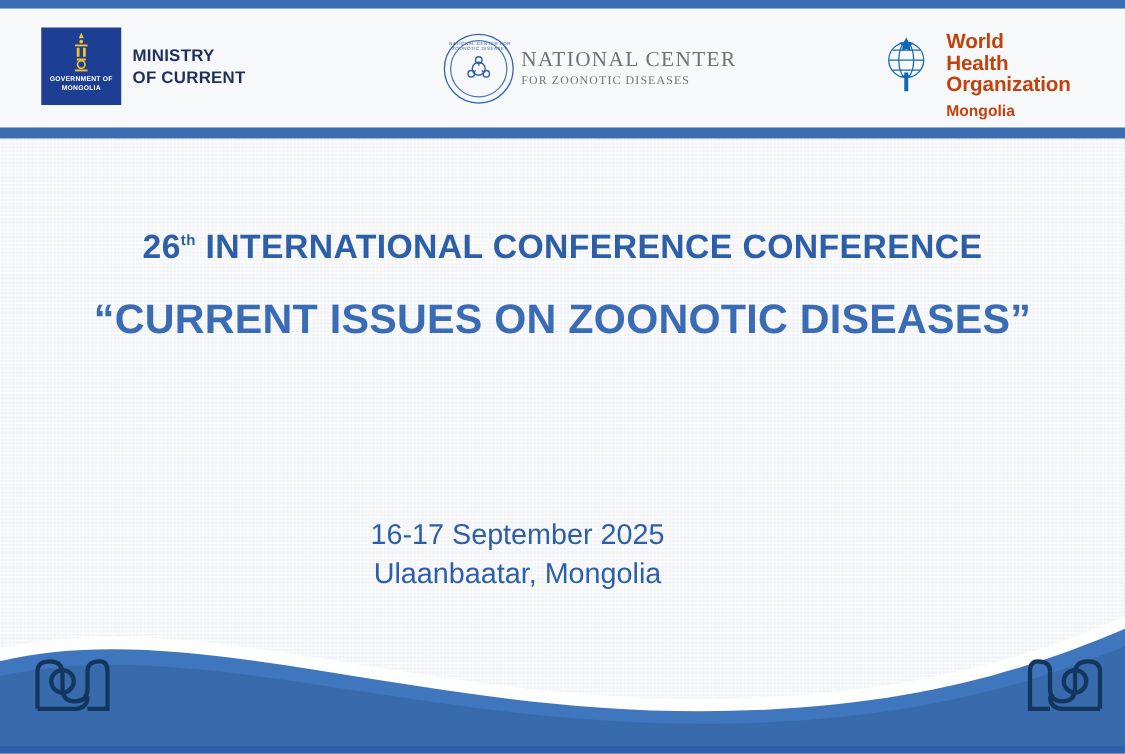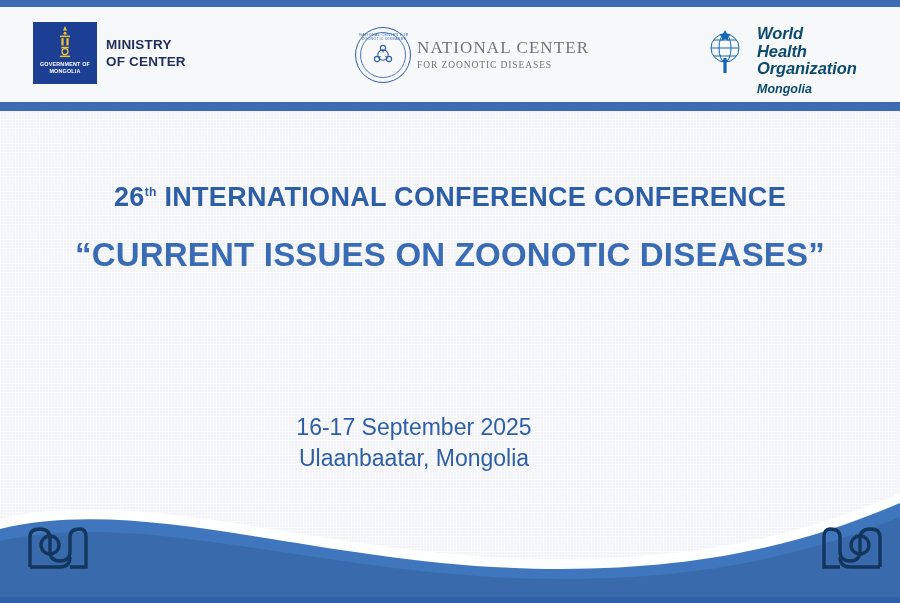--- a/index.html
+++ b/index.html
@@ -157,22 +157,21 @@
     left: 700px; top: 20px;
     display: flex;
     align-items: flex-start;
   }
   .who-emblem {
     width: 50px; height: 50px;
     flex: 0 0 auto;
   }
   .who-text {
     margin-left: 7px;
-    color: #0c4a6e;
-    font-style: italic;
+    color: #c2410c;
   }
   .who-name {
     font-size: 16.5px;
     font-weight: bold;
     line-height: 17.5px;
     letter-spacing: -0.1px;
   }
   .who-country {
     font-size: 12.5px;
     font-weight: bold;
@@ -274,21 +273,21 @@
             <rect x="5" y="30.6" width="10" height="1.5"></rect>
           </g>
         </svg>
         <div class="moh-emblem-caption">
           <span>GOVERNMENT OF</span><br>
           <span>MONGOLIA</span>
         </div>
       </div>
       <div class="moh-text">
         <div>MINISTRY</div>
-        <div>OF CENTER</div>
+        <div>OF CURRENT</div>
       </div>
     </div>
 
     <div class="ncz-logo">
       <div class="ncz-seal">
         <div class="ncz-seal-ring-text">NATIONAL CENTER FOR ZOONOTIC DISEASES</div>
         <svg class="ncz-seal-core" viewBox="0 0 30 30">
           <g fill="none" stroke="#2d5fa8" stroke-width="1.1">
             <circle cx="15" cy="15" r="5.2"></circle>
             <circle cx="15" cy="8" r="2.6"></circle>

